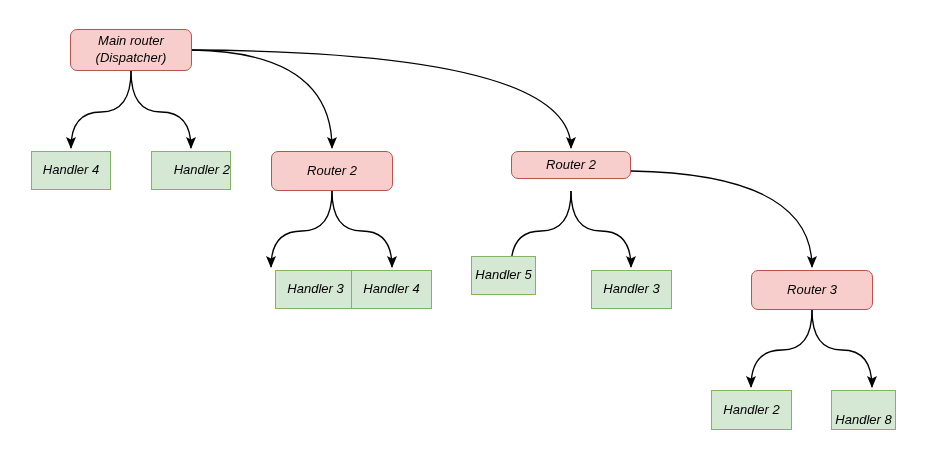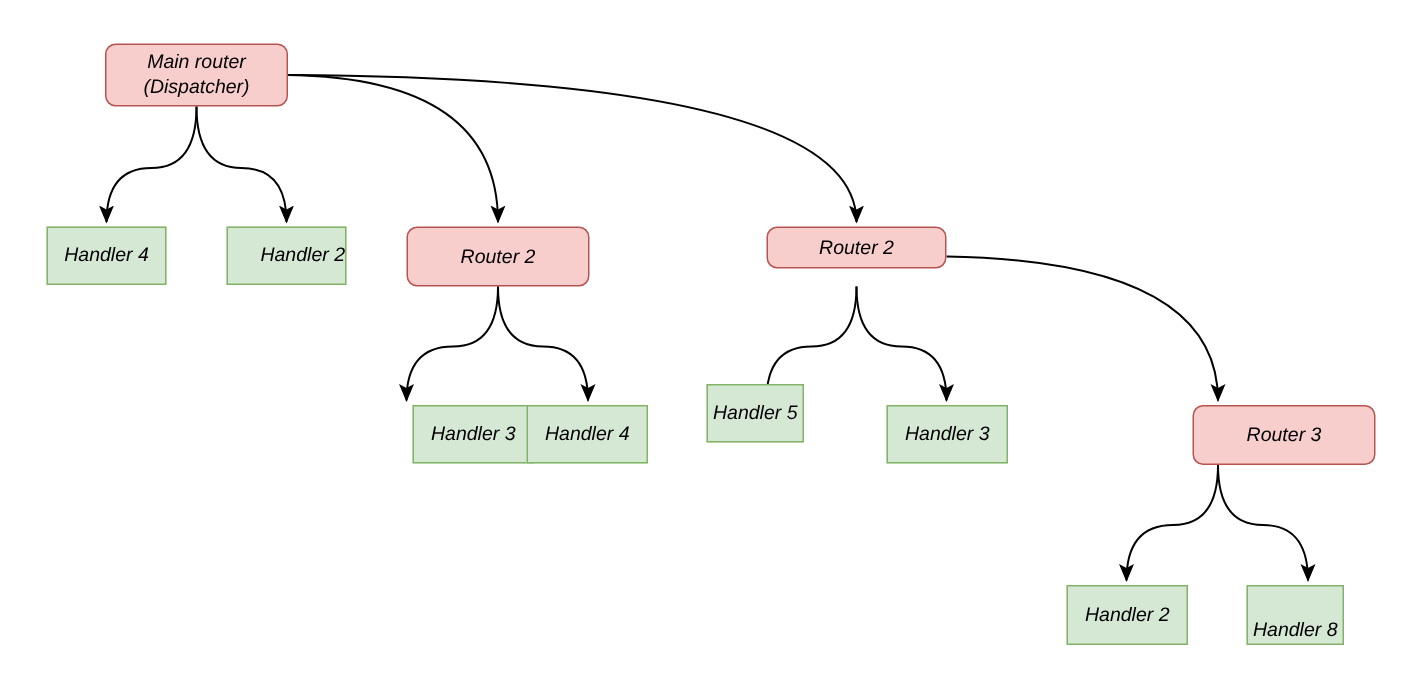--- a/index.html
+++ b/index.html
@@ -105,21 +105,21 @@
   </div>
 
   <div class="node handler" style="left:471px; top:256px; width:65px; height:39px;">
     <span>Handler 5</span>
   </div>
 
   <div class="node handler" style="left:591px; top:270px; width:81px; height:39px;">
     <span>Handler 3</span>
   </div>
 
-  <div class="node router" style="left:751px; top:270px; width:122px; height:40px;margin-left:44px;">
+  <div class="node router" style="left:751px; top:270px; width:122px; height:40px;">
     <span>Router 3</span>
   </div>
 
   <div class="node handler" style="left:711px; top:390px; width:81px; height:40px;">
     <span>Handler 2</span>
   </div>
 
   <div class="node handler" style="left:831px; top:390px; width:65px; height:40px;align-items:flex-end;">
     <span>Handler 8</span>
   </div>

